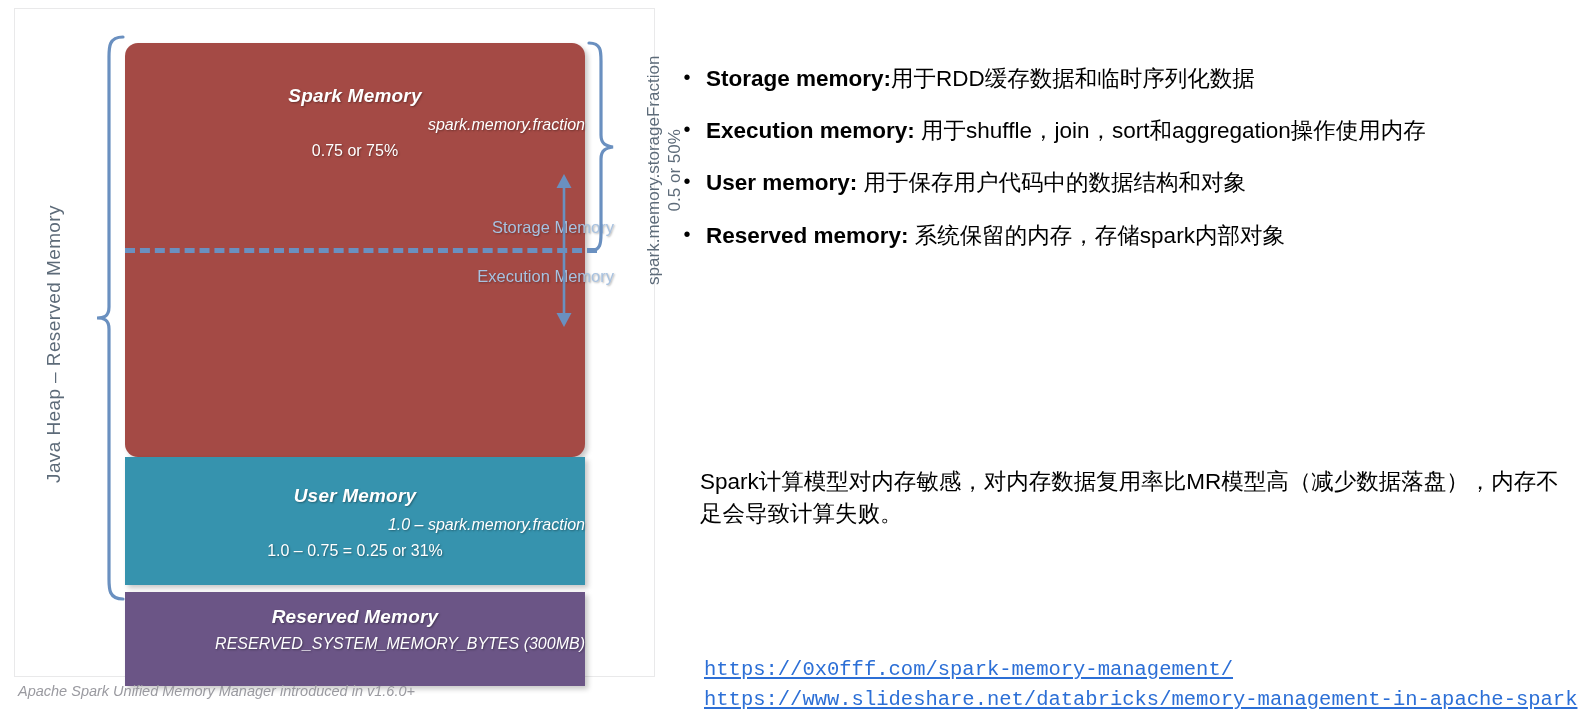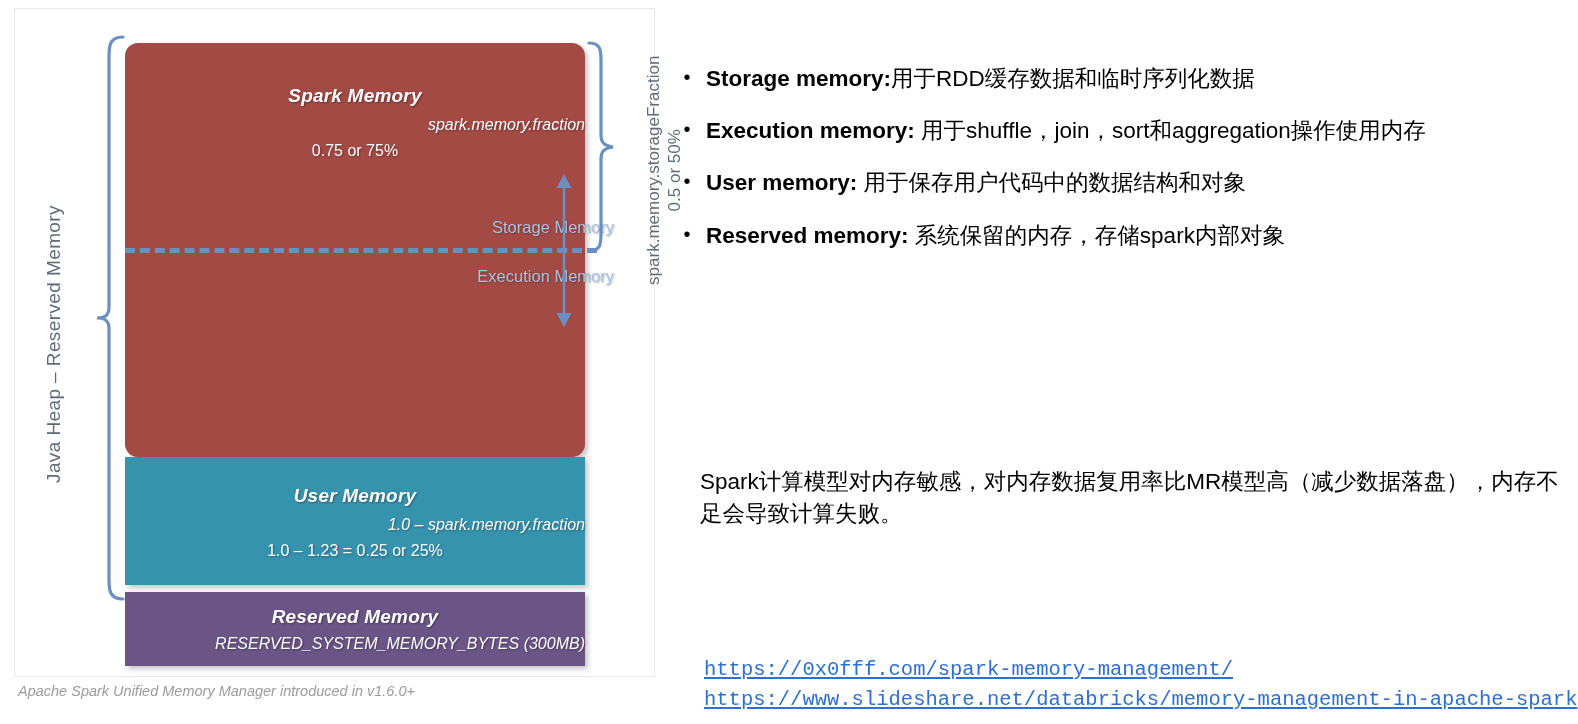--- a/index.html
+++ b/index.html
@@ -38,21 +38,21 @@
     left: 110px;
     width: 460px;
     box-sizing: border-box;
     color: #ffffff;
     text-align: center;
     text-shadow: 1px 1px 2px rgba(0,0,0,0.35);
     box-shadow: 3px 3px 5px rgba(0,0,0,0.22);
   }
   #blk-spark   { top: 34px;  height: 414px; background: #a44a45; border-radius: 13px; }
   #blk-user    { top: 448px; height: 128px; background: #3693ae; }
-  #blk-reserved{ top: 583px; height: 74px;  background: #6b5586; }
+  #blk-reserved{ top: 583px; height: 94px;  background: #6b5586; }
 
   .blk-title {
     font-weight: bold;
     font-style: italic;
     font-size: 19px;
     letter-spacing: .2px;
   }
   .blk-sub {
     font-style: italic;
     font-size: 16px;
@@ -247,21 +247,21 @@
       <svg width="26" height="155" viewBox="0 0 26 155">
         <line x1="13" y1="10" x2="13" y2="145" stroke="#6a90c0" stroke-width="2.6"></line>
         <polygon points="13,1 5.5,15 20.5,15" fill="#6a90c0"></polygon>
         <polygon points="13,154 5.5,140 20.5,140" fill="#6a90c0"></polygon>
       </svg>
     </div>
 
     <div class="blk" id="blk-user">
       <div class="blk-title">User Memory</div>
       <div class="blk-sub">1.0 – spark.memory.fraction</div>
-      <div class="blk-val">1.0 – 1.23 = 0.25 or 25%</div>
+      <div class="blk-val">1.0 – 0.75 = 0.25 or 31%</div>
     </div>
 
     <div class="blk" id="blk-reserved">
       <div class="blk-title">Reserved Memory</div>
       <div class="blk-sub">RESERVED_SYSTEM_MEMORY_BYTES (300MB)</div>
     </div>
 
     <div id="right-bracket">
       <svg width="28" height="212" viewBox="0 0 28 212">
         <path d="M2 2 C14 2 14 10 14 20 L14 94 C14 103 19 105 26 106 C19 107 14 109 14 118 L14 192 C14 202 14 210 2 210" fill="none" stroke="#6a90c0" stroke-width="3.2" stroke-linecap="round"></path>

